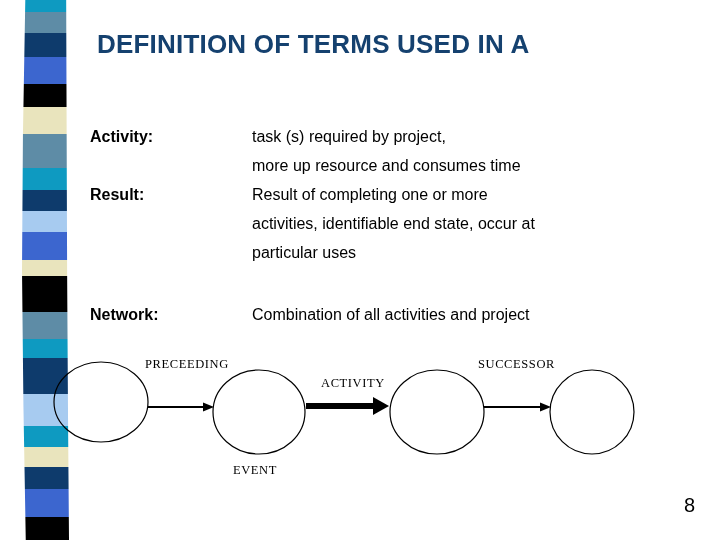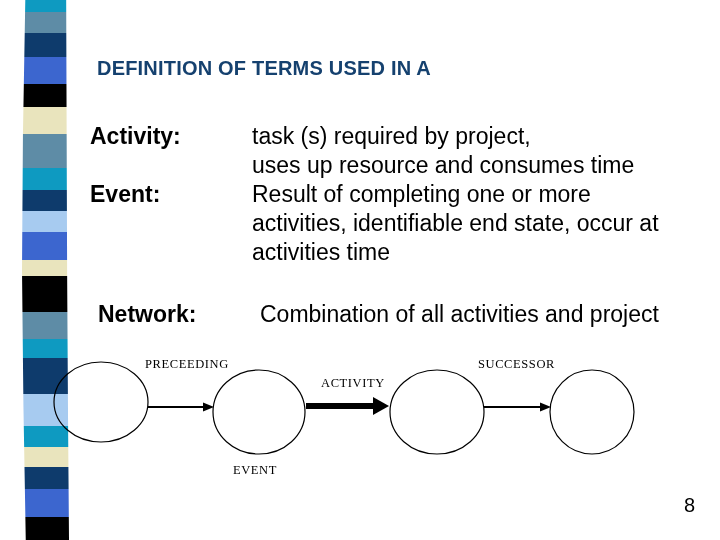--- a/index.html
+++ b/index.html
@@ -24,40 +24,39 @@
     clip-path: polygon(7% 0%, 94% 0%, 95% 25%, 96% 50%, 98% 78%, 100% 100%,
                        8% 100%, 3% 75%, 0% 50%, 2% 25%);
   }
   .strip .seg { width: 100%; flex: 0 0 auto; }
 
   
   .title {
     position: absolute;
     left: 97px; top: 27px;
     width: 580px;
-    font-size: 20px;
+    font-size: 26px;
     font-weight: bold;
     line-height: 35px;
     letter-spacing: 0.2px;
-    margin-top: 24px;
   }
 
   
   .defs {
     position: absolute;
     left: 90px; top: 122px;
     width: 600px;
-    font-size: 23px;
+    font-size: 16px;
     line-height: 29px;
     color: #000000;
   }
   .def-row { display: flex; }
   .def-row .term { width: 162px; font-weight: bold; flex: 0 0 auto; }
   .def-row .definition { white-space: pre-line; flex: 1 1 auto; }
-  .def-row.spaced { margin-top: 33px; margin-left: 8px; }
+  .def-row.spaced { margin-top: 33px; }
 
   
   .diagram {
     position: absolute;
     left: 0; top: 0;
     width: 720px; height: 540px;
   }
   .diagram text {
     font-family: "Liberation Serif", serif;
     font-size: 12.5px;
@@ -104,27 +103,27 @@
     </div>
 
   <div class="title" style="color: rgb(21, 65, 111);">
     <div>DEFINITION OF TERMS USED IN A</div>
   </div>
 
   <div class="defs" id="defs">
       <div class="def-row">
         <div class="term">Activity:</div>
         <div class="definition">task (s) required by project,
-uses up resource and consumes time</div>
+more up resource and consumes time</div>
       </div>
       <div class="def-row">
-        <div class="term">Event:</div>
+        <div class="term">Result:</div>
         <div class="definition">Result of completing one or more
 activities, identifiable end state, occur at
-activities time</div>
+particular uses</div>
       </div>
       <div class="def-row spaced">
         <div class="term">Network:</div>
         <div class="definition">Combination of all activities and project</div>
       </div>
     </div>
 
   <svg class="diagram" id="diagram" viewBox="0 0 720 540" xmlns="http://www.w3.org/2000/svg">
       <ellipse cx="101" cy="402" rx="47" ry="40" fill="none" stroke="#000000" stroke-width="1.2"></ellipse>
       <ellipse cx="259" cy="412" rx="46" ry="42" fill="none" stroke="#000000" stroke-width="1.2"></ellipse>

